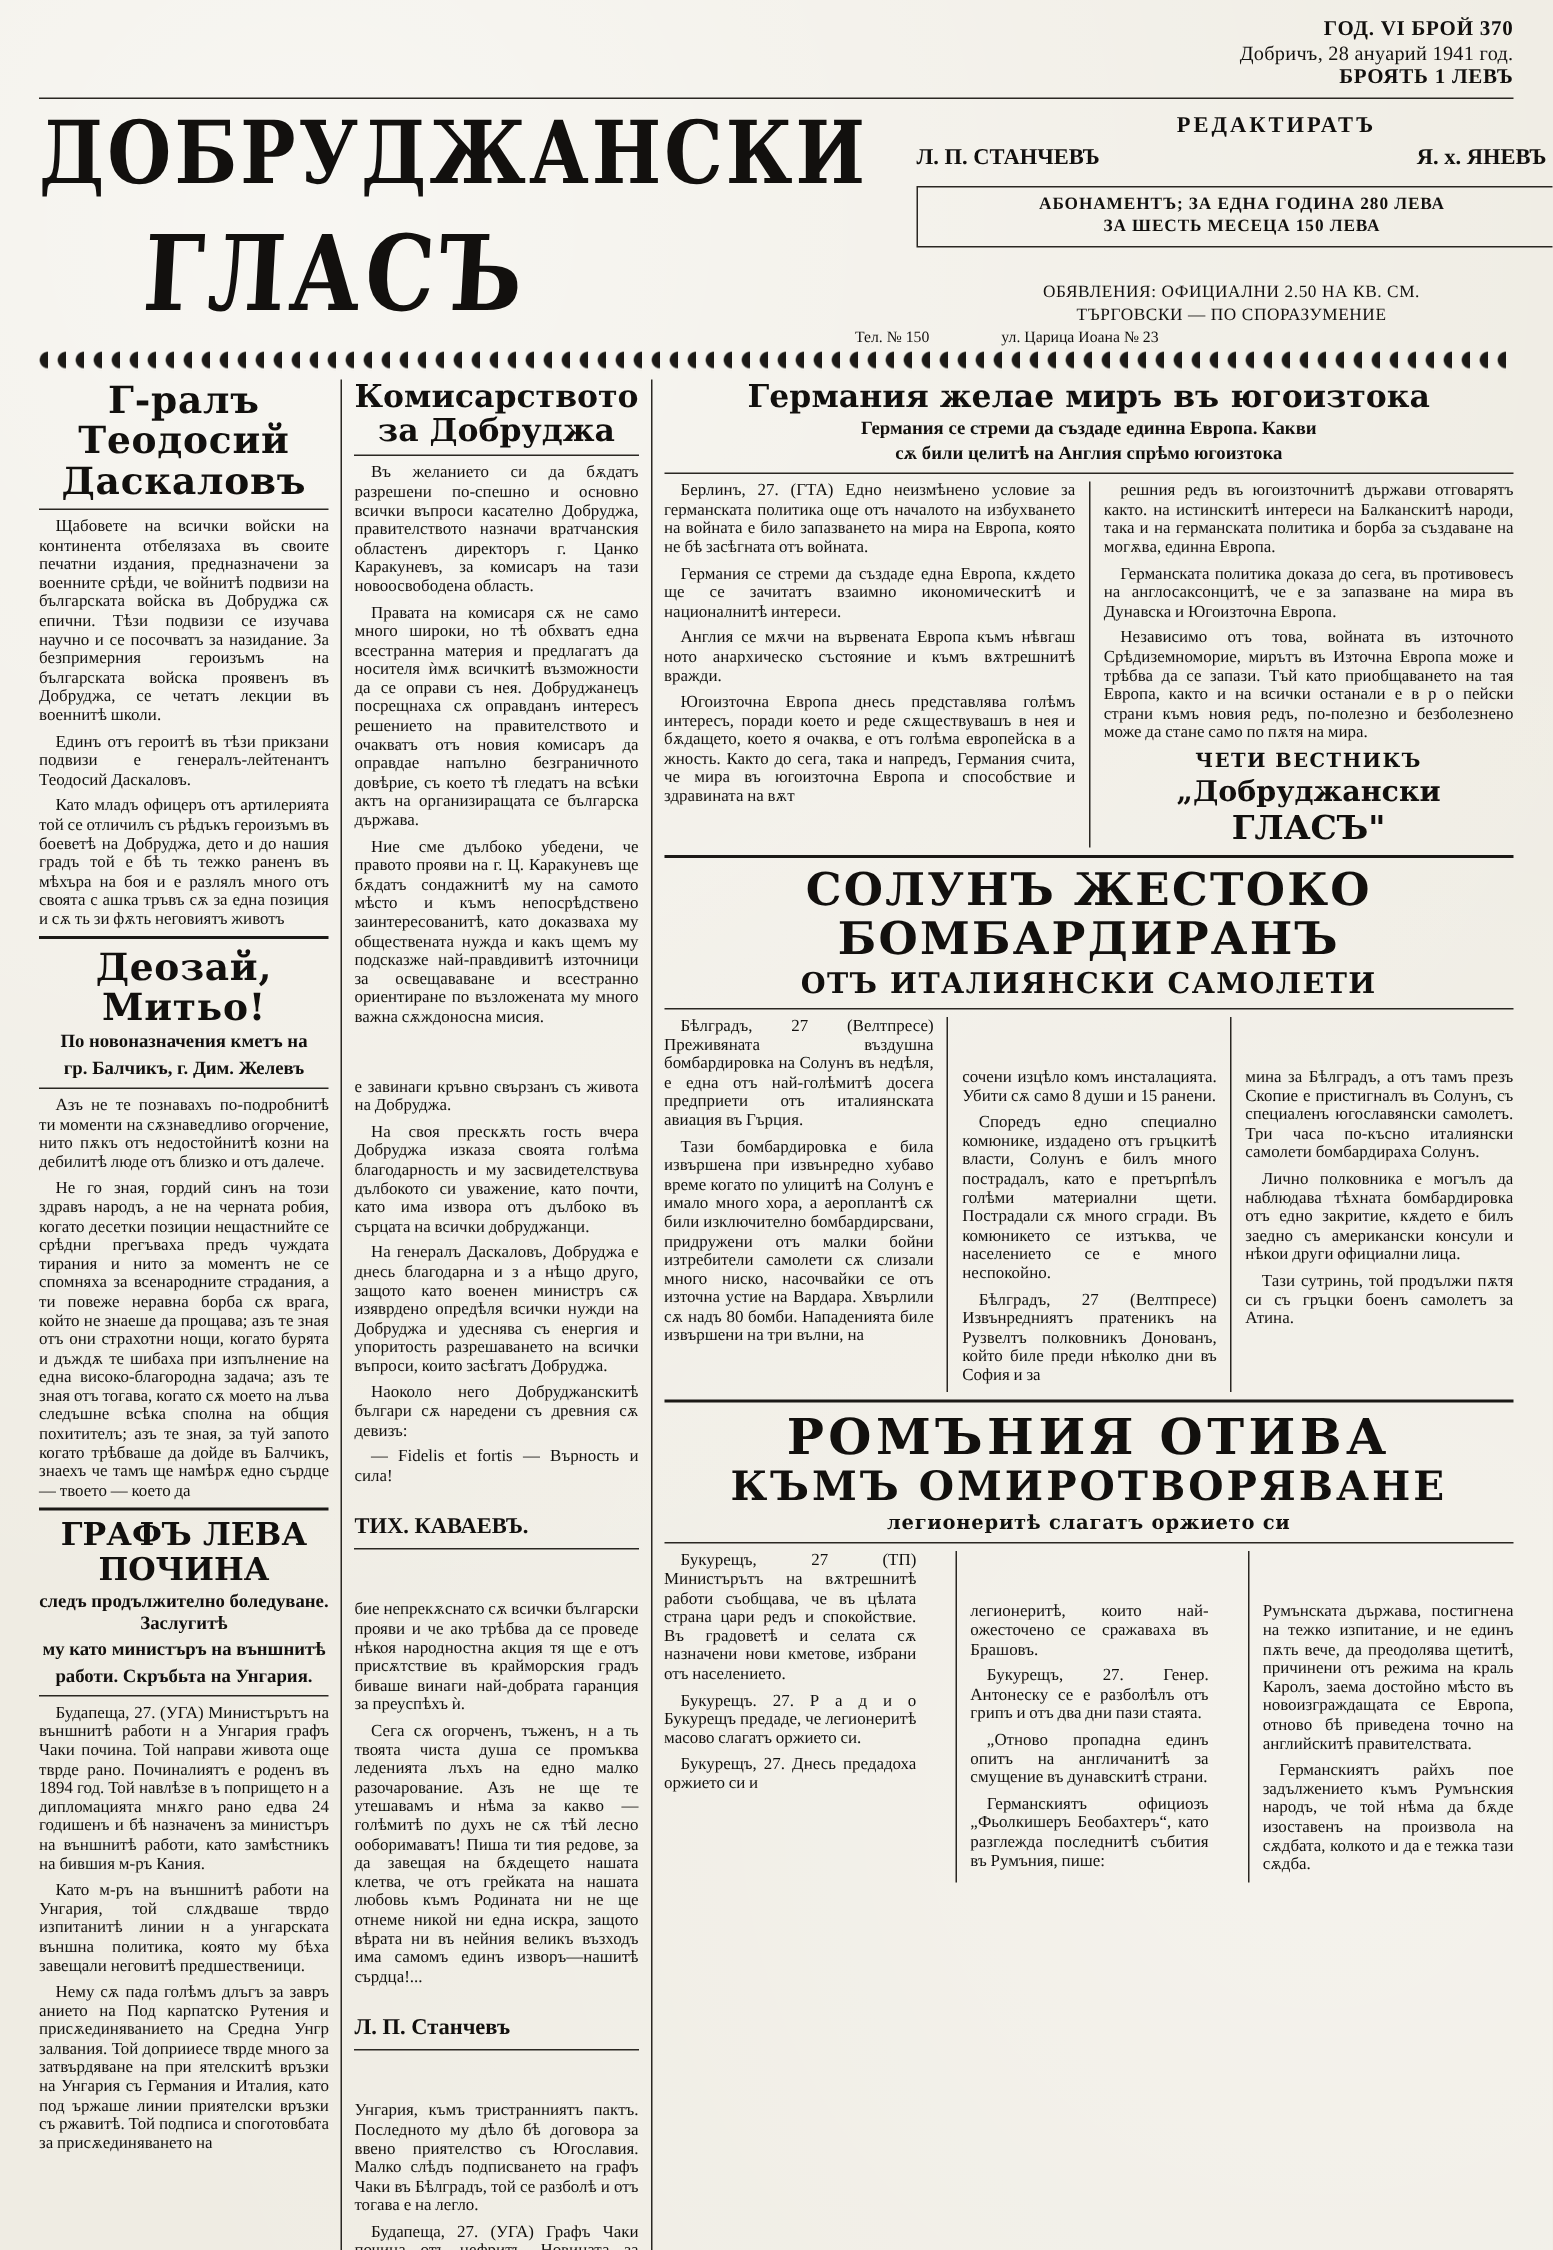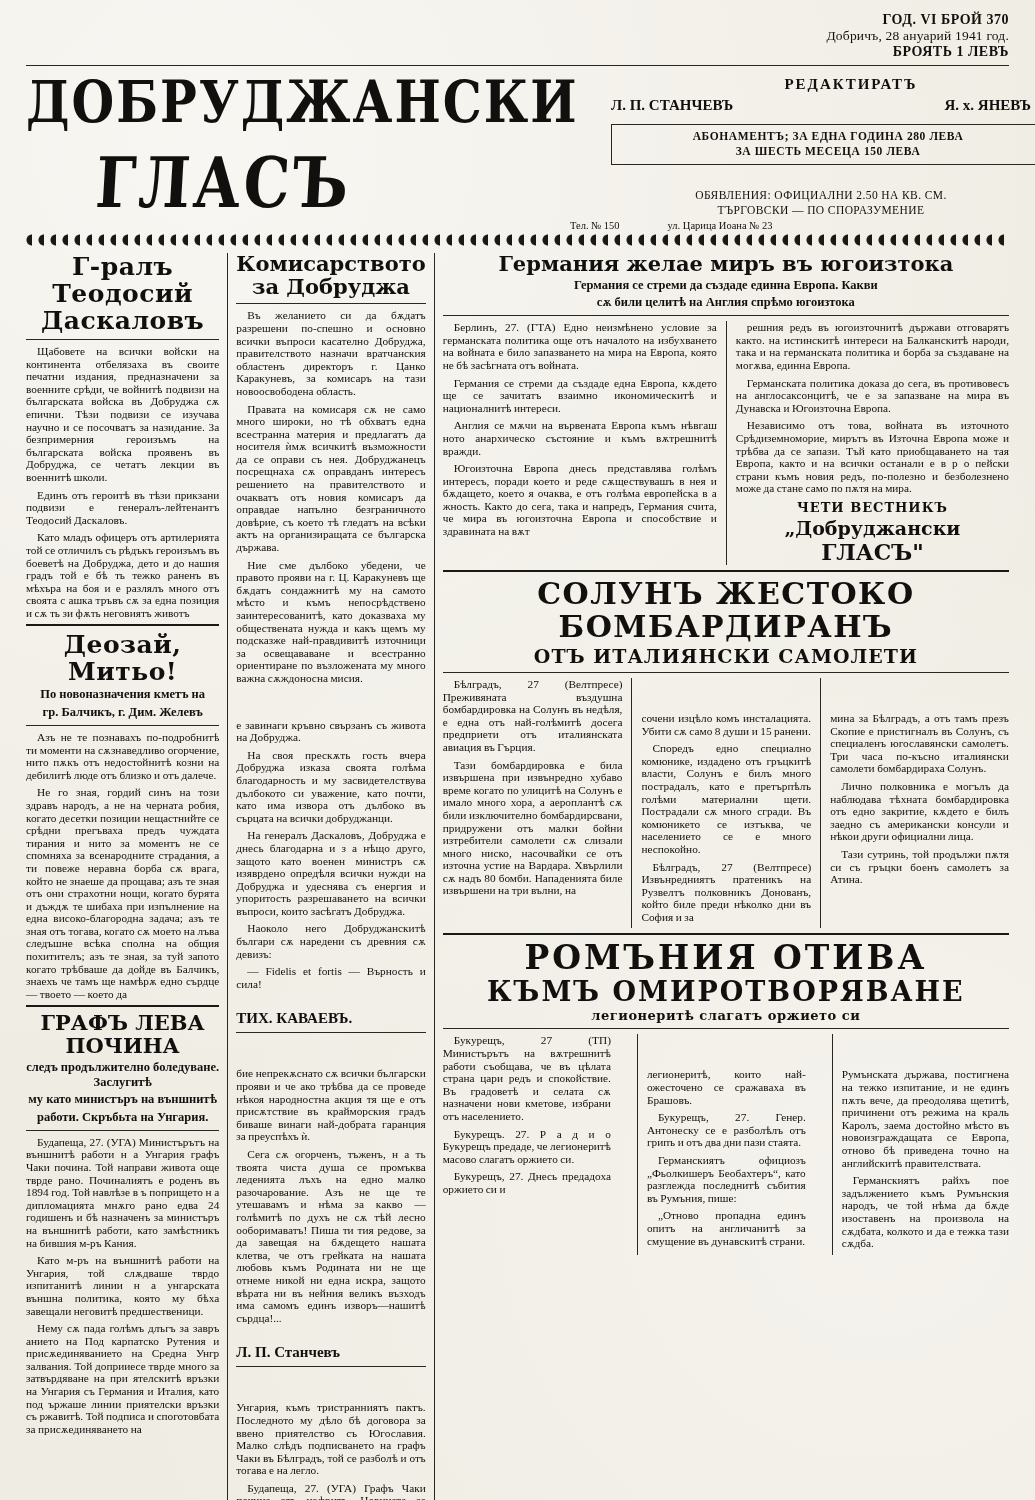--- a/index.html
+++ b/index.html
@@ -348,22 +348,22 @@
 
       <div style="display:flex;gap:17px;">
         <div style="width:33.33%;padding-right:9px;box-sizing:border-box;">
           <p>Букурещъ, 27 (ТП) Министърътъ на вѫтрешнитѣ работи съобщава, че въ цѣлата страна цари редъ и спокойствие. Въ градоветѣ и селата сѫ назначени нови кметове, избрани отъ населението.</p>
           <p>Букурещъ. 27.  Р а д и о Букурещъ предаде, че легионеритѣ масово слагатъ оржието си.</p>
           <p>Букурещъ, 27. Днесь предадоха оржието си и</p>
         </div>
         <div style="width:33.33%;padding:0 9px;box-sizing:border-box;border-left:1px solid #2a2722;">
           <p class="noind">легионеритѣ, които най-ожесточено се сражаваха въ Брашовъ.</p>
           <p>Букурещъ, 27. Генер. Антонеску се е разболѣлъ отъ грипъ и отъ два дни пази стаята.</p>
+          <p>„Отново пропадна единъ опитъ на англичанитѣ за смущение въ дунавскитѣ страни.</p>
           <p>Германскиятъ официозъ „Фьолкишеръ Беобахтеръ“, като разглежда последнитѣ събития въ Румъния, пише:</p>
-          <p>„Отново пропадна единъ опитъ на англичанитѣ за смущение въ дунавскитѣ страни.</p>
         </div>
         <div style="width:33.33%;padding-left:9px;box-sizing:border-box;border-left:1px solid #2a2722;">
           <p class="noind">Румънската държава, постигнена на тежко изпитание, и не единъ пѫть вече, да преодолява щетитѣ, причинени отъ режима на краль Каролъ, заема достойно мѣсто въ новоизграждащата се Европа, отново бѣ приведена точно на английскитѣ правителствата.</p>
           <p>Германскиятъ райхъ пое задължението къмъ Румънския народъ, че той нѣма да бѫде изоставенъ на произвола на сѫдбата, колкото и да е тежка тази сѫдба.</p>
         </div>
       </div>
 
     </div>
   </div>
 

